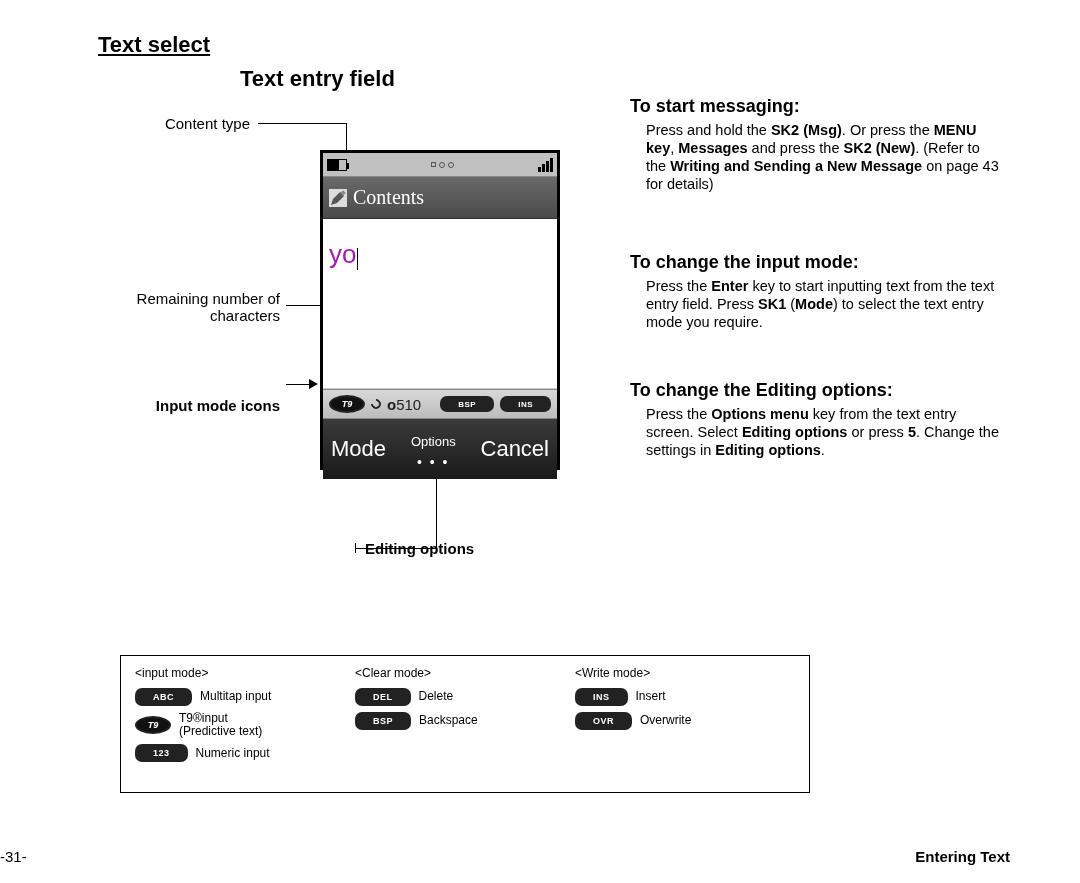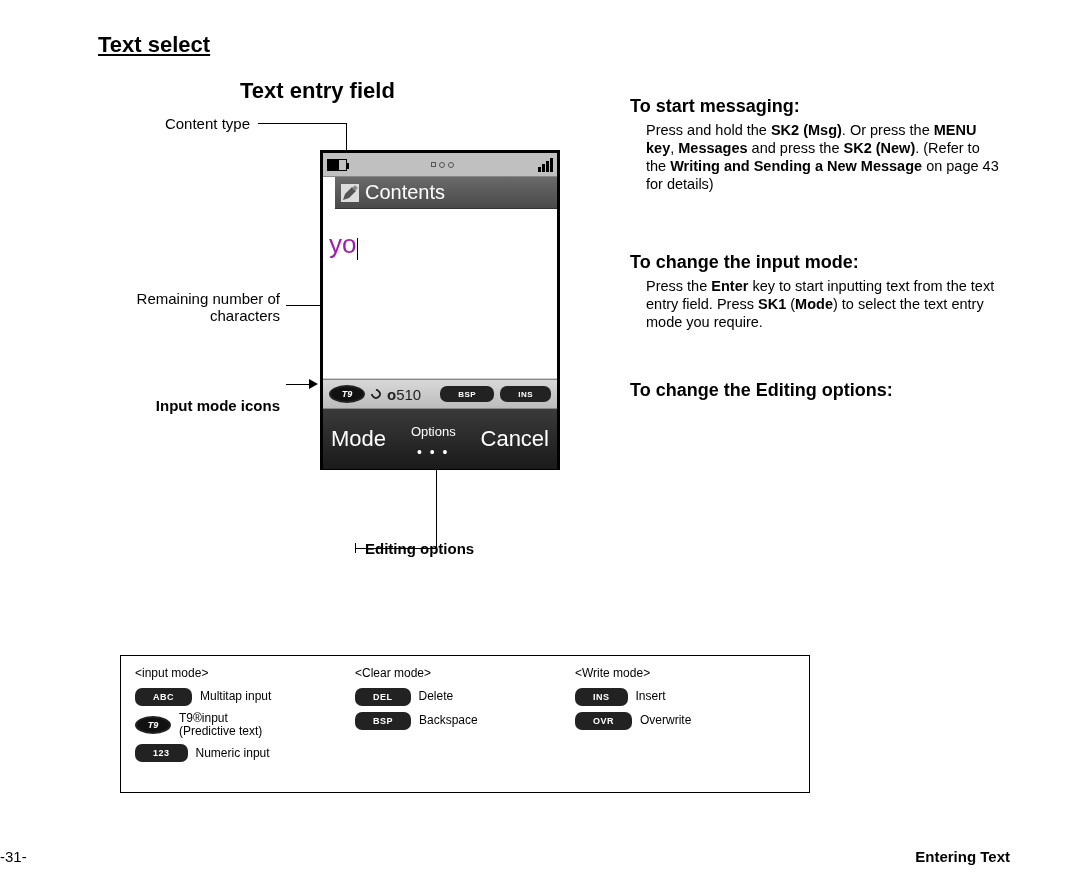--- a/index.html
+++ b/index.html
@@ -16,21 +16,21 @@
   }
   .page-title {
     position: absolute;
     left: 98px; top: 32px;
     font-size: 22px;
     font-weight: bold;
     text-decoration: underline;
   }
   .section-title {
     position: absolute;
-    left: 240px; top: 78px;
+    left: 240px; top: 66px;
     font-size: 22px;
     font-weight: bold;
   }
   
   .label { position: absolute; font-size: 15px; text-align: right; }
   .label-content-type { left: 80px; top: 115px; width: 170px; }
   .label-remaining { left: 80px; top: 290px; width: 200px; }
   .label-input-mode { left: 80px; top: 397px; width: 200px; font-weight: bold; }
   .label-editing { left: 365px; top: 540px; width: 200px; font-weight: bold; text-align:left; }
 
@@ -65,29 +65,28 @@
   .signal span { width:3px; background:#000; }
   .signal span:nth-child(1){height:5px;}
   .signal span:nth-child(2){height:8px;}
   .signal span:nth-child(3){height:11px;}
   .signal span:nth-child(4){height:14px;}
   .sb-mid { display:flex; gap:3px; align-items:center; }
   .sb-dot { width:5px; height:5px; border:1px solid #555; }
   .sb-circle { width:6px; height:6px; border:1px solid #555; border-radius:50%; }
 
   .header-row {
-    height: 32px;
+    height: 42px;
     background: linear-gradient(#6a6a6a,#4a4a4a);
     color: #fff;
     display:flex; align-items:center;
     padding: 0 6px;
     font-size: 20px;
-    font-family: Liberation Sans, sans-serif;
+    font-family: Liberation Serif, serif;
     border-bottom:1px solid #333;
-    margin-left:12px;
   }
   .header-row .pencil {
     width:18px; height:18px; background:#ddd; margin-right:6px; position:relative;
     transform: rotate(0deg);
   }
   .header-row .pencil svg { width:18px; height:18px; }
 
   .textarea {
     height: 170px;
     padding: 20px 6px;
@@ -246,20 +245,23 @@
 
 <div class="rcol" style="top:252px;">
   <p class="h3">To change the input mode:</p>
   <p class="para">
     <span>Press the </span><span class="b">Enter</span><span> key to start inputting text from the text entry field. Press </span><span class="b">SK1</span><span> (</span><span class="b">Mode</span><span>) to select the text entry mode you require.</span>
   </p>
 </div>
 
 <div class="rcol" style="top:380px;">
   <p class="h3">To change the Editing options:</p>
+  <p class="para">
+    <span>Press the </span><span class="b">Options menu</span><span> key from the text entry screen. Select </span><span class="b">Editing options</span><span> or press </span><span class="b">5</span><span>. Change the settings in </span><span class="b">Editing options</span><span>.</span>
+  </p>
 </div>
 
 <div class="legend">
   <div class="legend-headers">
     <div class="legend-col">
       <div class="colhead">&lt;input mode&gt;</div>
       <div class="legend-row">
         <span class="icon-pill lg">ABC</span>
         <span class="txt">Multitap input</span>
       </div>

